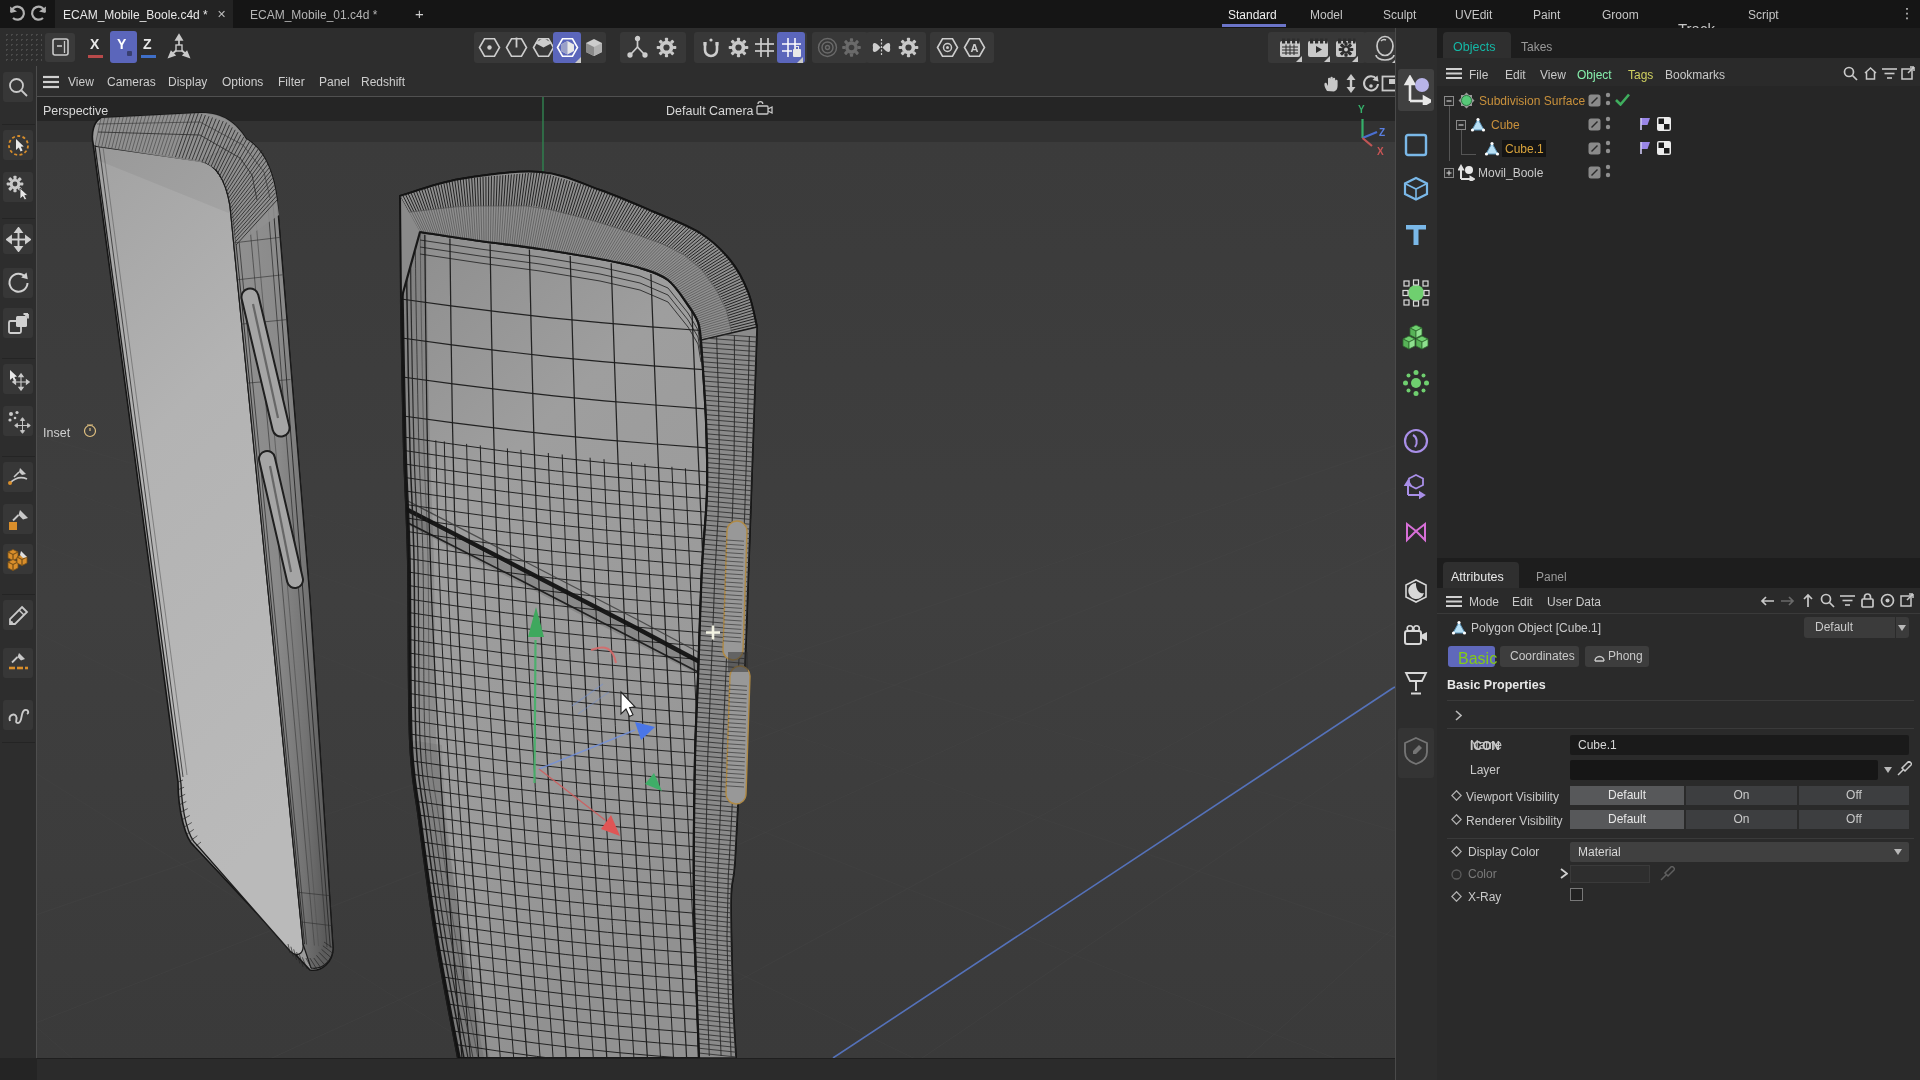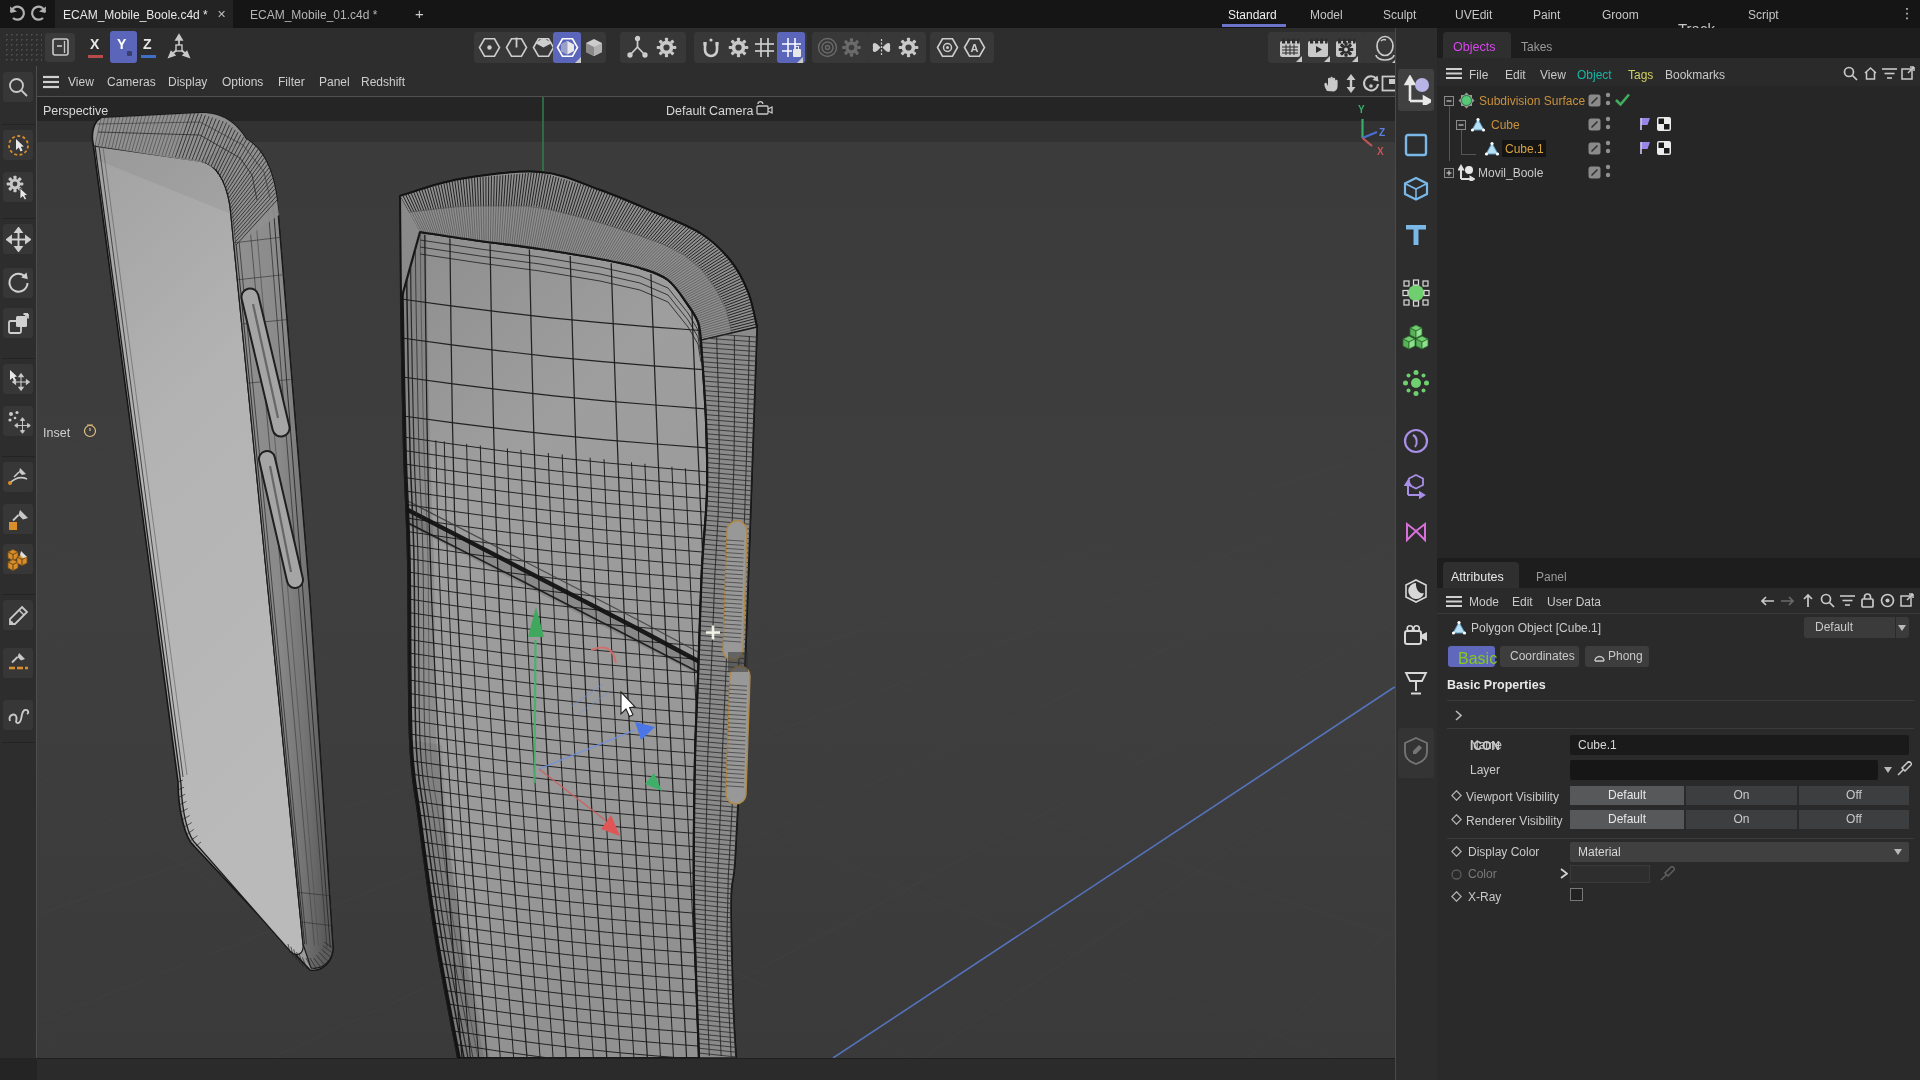--- a/index.html
+++ b/index.html
@@ -1352,34 +1352,34 @@
       <line x1="9" y1="24.5" x2="19" y2="24.5" stroke="#d8d8d8" stroke-width="2"></line>
     </svg>
     <div style="position:absolute;left:1398px;top:728px;width:36px;height:50px;background:#343434;border-radius:3px;"></div>
     <svg style="position:absolute;left:1403px;top:736px" width="26" height="30" xmlns="http://www.w3.org/2000/svg">
       <path d="M13 2 L24 7 V16 C24 22 19 26 13 28 C7 26 2 22 2 16 V7 Z" fill="none" stroke="#757575" stroke-width="1.8"></path>
       <path d="M16 9 L19 12 L13 18 L10 18 L10 15 Z" fill="#757575"></path>
     </svg>
 <div style="position:absolute;left:1437px;top:28px;width:483px;height:530px;background:#262626;"></div>
     <div style="position:absolute;left:1437px;top:28px;width:483px;height:30px;background:#1d1d1d;"></div>
     <div style="position:absolute;left:1443px;top:32px;width:68px;height:26px;background:#2f2f2f;border-radius:4px 4px 0 0;"></div>
-    <div style="position:absolute;left:1453px;top:40px;font-family:'Liberation Sans', sans-serif;font-size:12.5px;color:#d946ef;font-weight:normal;white-space:nowrap;">Objects</div>
+    <div style="position:absolute;left:1453px;top:40px;font-family:'Liberation Sans', sans-serif;font-size:12.5px;color:#14b8a6;font-weight:normal;white-space:nowrap;">Objects</div>
     <div style="position:absolute;left:1521px;top:40px;font-family:'Liberation Sans', sans-serif;font-size:12px;color:#9a9a9a;font-weight:normal;white-space:nowrap;">Takes</div>
     <div style="position:absolute;left:1437px;top:58px;width:483px;height:28px;background:#2a2a2a;"></div>
     <svg style="position:absolute;left:1446px;top:67px" width="16" height="13" viewBox="0 0 16 13" xmlns="http://www.w3.org/2000/svg">
       <g stroke="#d0d0d0" stroke-width="2">
         <line x1="0" y1="2" x2="16" y2="2"></line>
         <line x1="0" y1="6.5" x2="16" y2="6.5"></line>
         <line x1="0" y1="11" x2="16" y2="11"></line>
       </g>
     </svg>
     <div style="position:absolute;left:1469px;top:68px;font-family:'Liberation Sans', sans-serif;font-size:12px;color:#c9c9c9;font-weight:normal;white-space:nowrap;">File</div>
     <div style="position:absolute;left:1505px;top:68px;font-family:'Liberation Sans', sans-serif;font-size:12px;color:#c9c9c9;font-weight:normal;white-space:nowrap;">Edit</div>
     <div style="position:absolute;left:1540px;top:68px;font-family:'Liberation Sans', sans-serif;font-size:12px;color:#c9c9c9;font-weight:normal;white-space:nowrap;">View</div>
-    <div style="position:absolute;left:1577px;top:68px;font-family:'Liberation Sans', sans-serif;font-size:12px;color:#14b8a6;font-weight:normal;white-space:nowrap;">Object</div>
+    <div style="position:absolute;left:1577px;top:68px;font-family:'Liberation Sans', sans-serif;font-size:12px;color:#86efac;font-weight:normal;white-space:nowrap;">Object</div>
     <div style="position:absolute;left:1628px;top:68px;font-family:'Liberation Sans', sans-serif;font-size:12px;color:#cfd060;font-weight:normal;white-space:nowrap;">Tags</div>
     <div style="position:absolute;left:1665px;top:68px;font-family:'Liberation Sans', sans-serif;font-size:12px;color:#c9c9c9;font-weight:normal;white-space:nowrap;">Bookmarks</div>
     <svg style="position:absolute;left:1843px;top:66px" width="15" height="15" viewBox="0 0 15 15" xmlns="http://www.w3.org/2000/svg">
       <circle cx="6" cy="6" r="4.5" fill="none" stroke="#c9c9c9" stroke-width="1.7"></circle>
       <line x1="9.5" y1="9.5" x2="14" y2="14" stroke="#c9c9c9" stroke-width="1.7"></line>
     </svg>
     <svg style="position:absolute;left:1863px;top:66px" width="15" height="15" viewBox="0 0 15 15" xmlns="http://www.w3.org/2000/svg">
       <path d="M2 7 L7.5 2 L13 7 M3.5 6 V13 H11.5 V6" fill="none" stroke="#c9c9c9" stroke-width="1.5"></path>
     </svg>
     <svg style="position:absolute;left:1882px;top:68px" width="15" height="11" viewBox="0 0 15 11" xmlns="http://www.w3.org/2000/svg">

